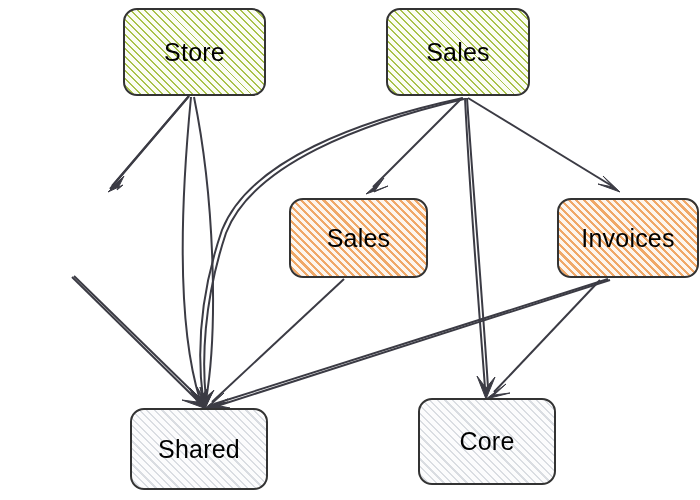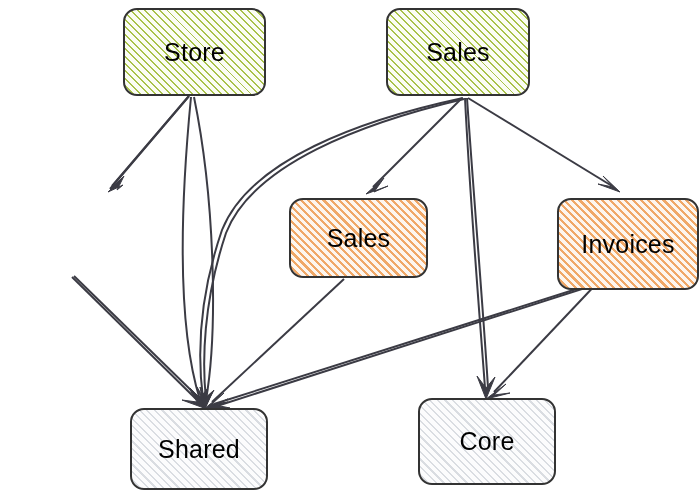--- a/index.html
+++ b/index.html
@@ -156,21 +156,21 @@
 
   <div class="node fill-green" style="left:386px; top:8px; width:144px; height:88px;">
     <span class="node-label">Sales</span>
   </div>
 
 
   <div class="node fill-orange" style="left:289px; top:198px; width:139px; height:80px;">
     <span class="node-label">Sales</span>
   </div>
 
-  <div class="node fill-orange" style="left:557px; top:198px; width:142px; height:92px;">
+  <div class="node fill-orange" style="left:557px; top:198px; width:142px; height:80px;">
     <span class="node-label">Invoices</span>
   </div>
 
   <div class="node fill-grey" style="left:130px; top:408px; width:138px; height:82px;">
     <span class="node-label">Shared</span>
   </div>
 
   <div class="node fill-grey" style="left:418px; top:398px; width:138px; height:87px;">
     <span class="node-label">Core</span>
   </div>

